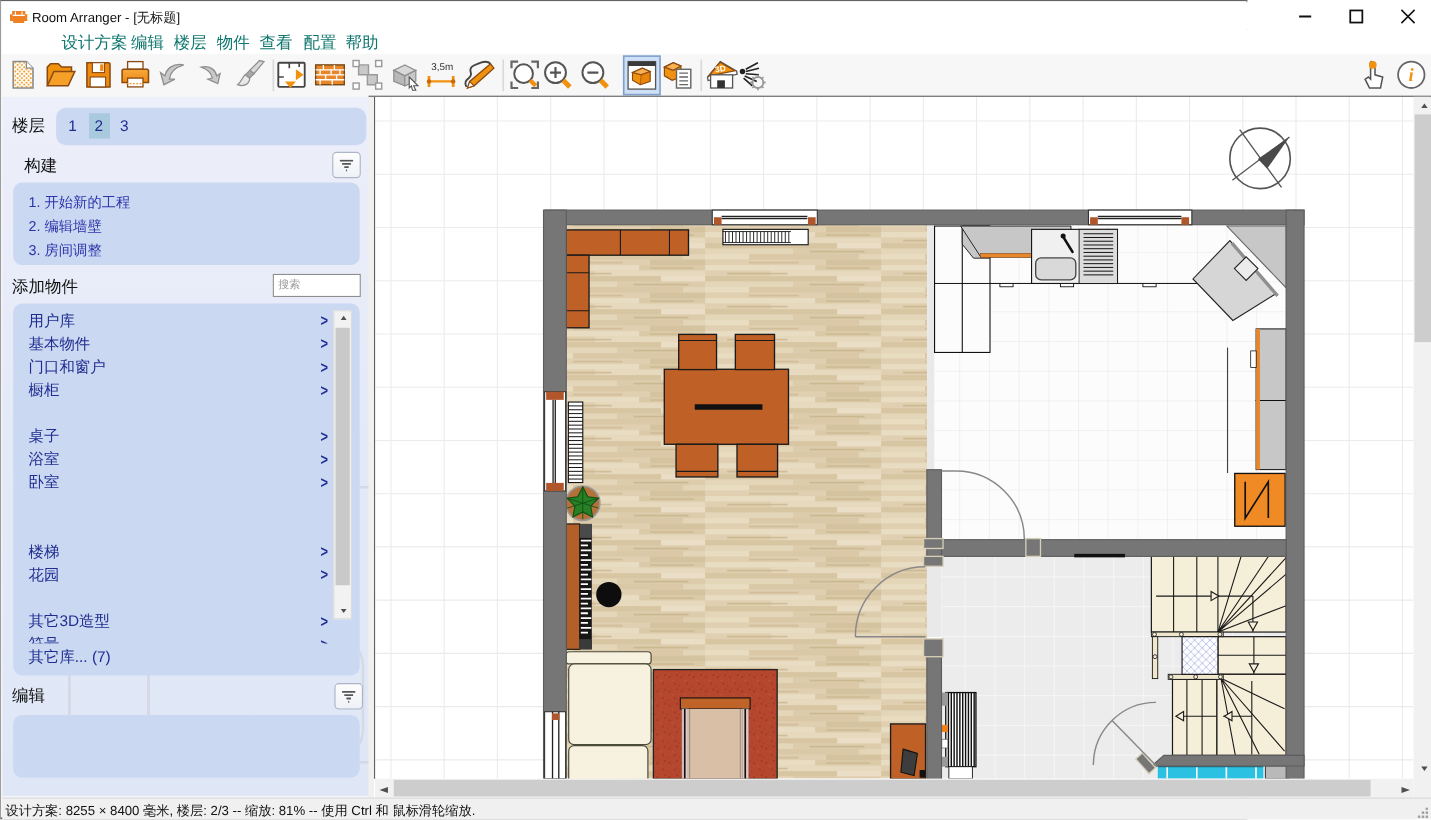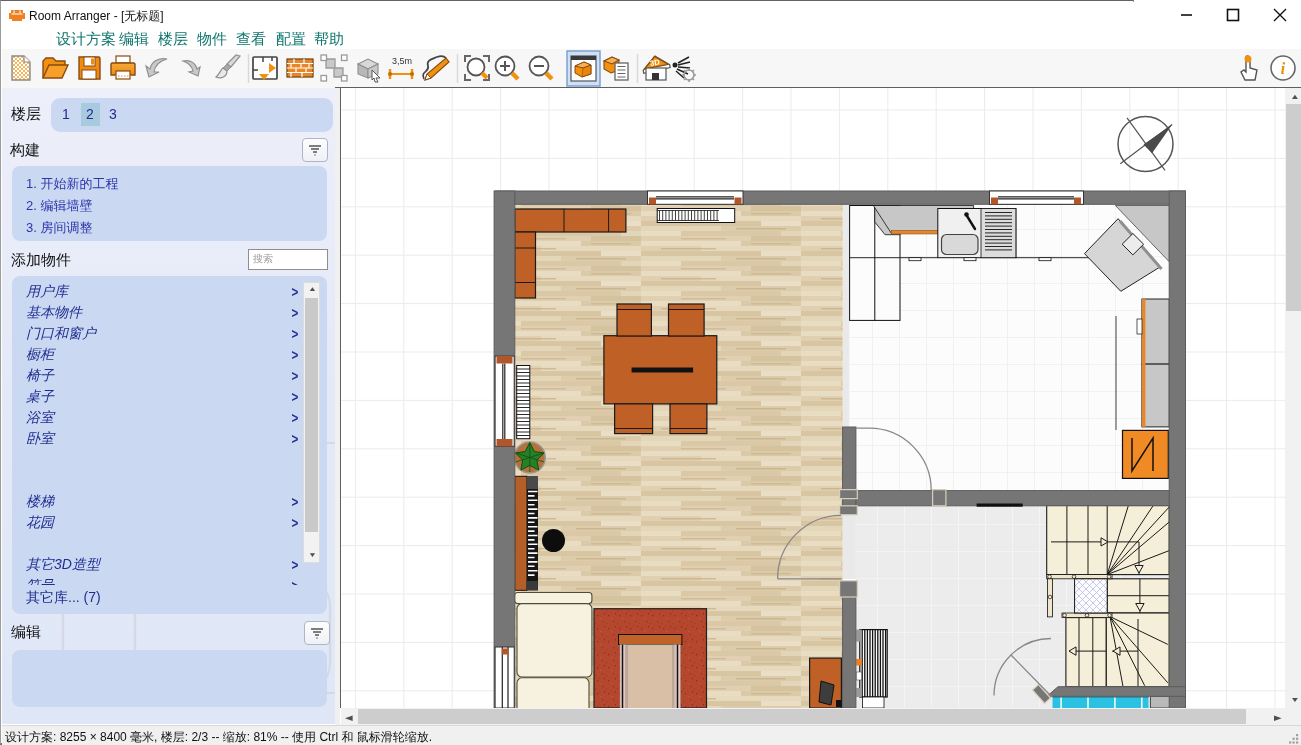--- a/index.html
+++ b/index.html
@@ -23,21 +23,21 @@
 #canv-border-left { position:absolute; left:339px; top:87px; width:1px; height:620px; background:#5f5f5f; }
 #gap { position:absolute; left:334px; top:87px; width:5px; height:637px; background:#f0f0f0; }
 #vscroll { position:absolute; left:1284px; top:87px; width:17px; height:620px; background:#f1f1f1; }
 #hscroll { position:absolute; left:340px; top:707px; width:944px; height:17px; background:#f1f1f1; }
 #corner { position:absolute; left:1284px; top:707px; width:17px; height:17px; background:#f1f1f1; }
 #statusbar { position:absolute; left:1px; top:724px; width:1299px; height:20px; background:#f0f0f0; border-top:1px solid #d8d8d8; font-size:12px; color:#111;padding-left:28px; }
 #statusbar span { position:absolute; left:3px; top:3px; }
 .sb-thumb { position:absolute; background:#cdcdcd; }
 .sb-arrow { position:absolute; color:#505050; font-size:10px; transform:scale(1,0.72); }
 .row { position:absolute; left:0; width:315px; height:21px; font-size:14px; color:#1f2d91; }
-.row span { position:absolute; left:14px; top:1px;font-style:italic; }
+.row span { position:absolute; left:14px; top:1px; }
 .row::after { content:">"; position:absolute; right:28px; top:2px; font-size:13px; font-weight:bold; color:#202f95; transform:scale(0.9,1.15); }
 </style>
 </head>
 <body>
 <div id="win">
   <div id="titlebar">
     <svg style="position:absolute;left:7px;top:7px" width="16" height="13" viewBox="0 0 16 13">
       <path d="M2 4 L2 1 L14 1 L14 4 L16 4 L16 10 L13 10 L13 12 L3 12 L3 10 L0 10 L0 4 Z" fill="#ef8122"></path>
       <path d="M2.5 5 h11 M5 1.5 v3 M11 1.5 v3" stroke="#fff" stroke-width="1" fill="none"></path>
     </svg>
@@ -228,21 +228,21 @@
       </g>
     </svg>
 
     <div class="lpbox" style="left:49px;top:10px;width:282px;height:34px;border-radius:9px"></div>
     <div class="hdr" style="left:9px;top:17px">楼层</div>
     <div style="position:absolute;left:79px;top:15px;width:19px;height:23px;background:#a9cade"></div>
     <div class="navy" style="position:absolute;left:60px;top:18px;font-size:14px">1</div>
     <div class="navy" style="position:absolute;left:84px;top:18px;font-size:14px">2</div>
     <div class="navy" style="position:absolute;left:107px;top:18px;font-size:14px">3</div>
 
-    <div class="hdr" style="left:8px;top:53px">构建</div>
+    <div class="hdr" style="left:20px;top:53px">构建</div>
     <div class="filterbtn" style="left:300px;top:50px"></div>
     <svg style="position:absolute;left:306px;top:57px" width="14" height="11">
         <path d="M1 1 h12 M3 4 h8 M5 7 h4 M6.5 10 h1" stroke="#555" stroke-width="1.6"></path>
       </svg>
     <div class="lpbox" style="left:10px;top:78px;width:315px;height:75px"></div>
     <div class="bluelink" style="left:24px;top:87px">1. 开始新的工程</div>
     <div class="bluelink" style="left:24px;top:109px">2. 编辑墙壁</div>
     <div class="bluelink" style="left:24px;top:131px">3. 房间调整</div>
 
     <div class="hdr" style="left:9px;top:163px">添加物件</div>
@@ -255,23 +255,20 @@
           <span>用户库</span>
         </div>
       <div class="row" style="top:25px">
           <span>基本物件</span>
         </div>
       <div class="row" style="top:46px">
           <span>门口和窗户</span>
         </div>
       <div class="row" style="top:67px">
           <span>橱柜</span>
-        </div>
-      <div class="row" style="top:88px">
-          <span>椅子</span>
         </div>
       <div class="row" style="top:109px">
           <span>桌子</span>
         </div>
       <div class="row" style="top:130px">
           <span>浴室</span>
         </div>
       <div class="row" style="top:151px">
           <span>卧室</span>
         </div>

